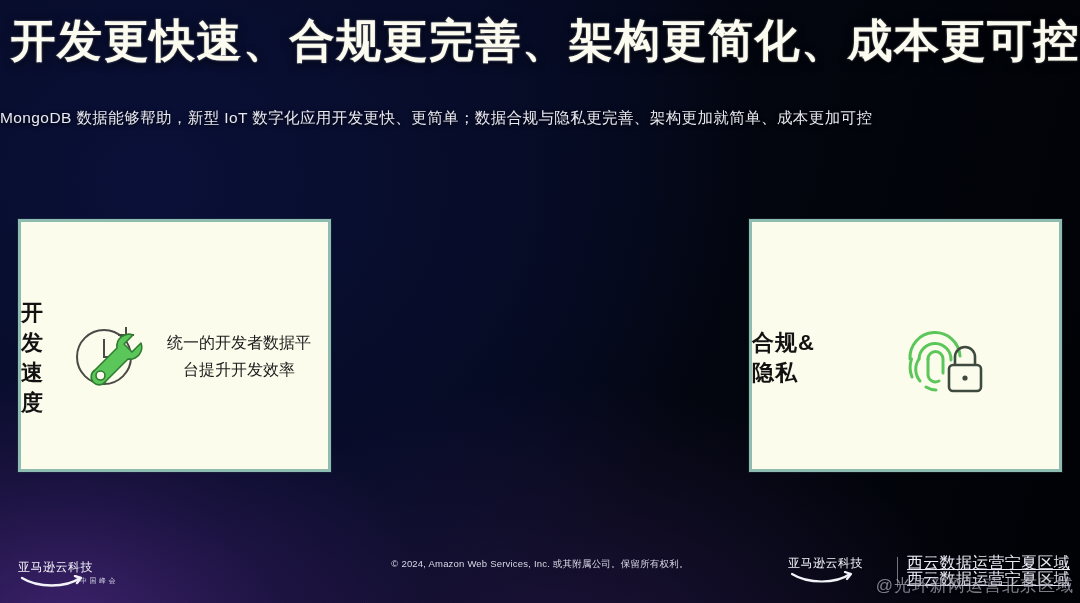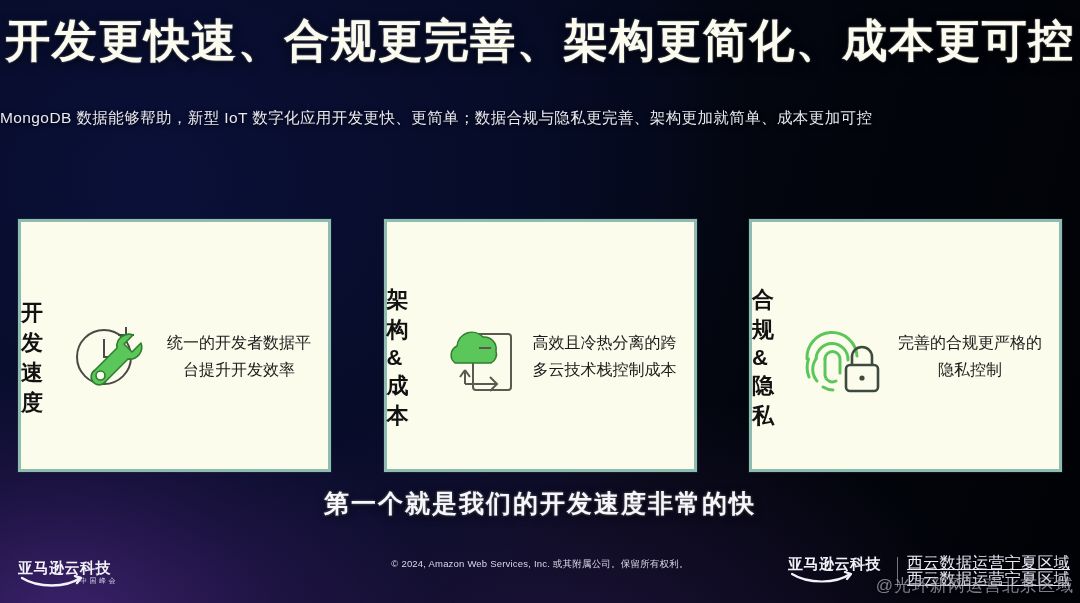--- a/index.html
+++ b/index.html
@@ -18,21 +18,21 @@
       radial-gradient(ellipse 620px 420px at 52% 112%, rgba(52, 30, 96, 0.55) 0%, rgba(0,0,0,0) 70%),
       radial-gradient(ellipse 760px 620px at 14% 30%, #0a1038 0%, #070c29 45%, rgba(3,4,14,0) 80%),
       linear-gradient(105deg, #060b27 0%, #050a22 34%, #03060f 62%, #000205 100%);
   }
 
   
   .title-wrap {
     position: absolute;
     left: 0; right: 0;
     top: 14px;
-    text-align: center;
+    text-align: right;
   }
   .slide-title {
     margin: 0;
     font-size: 45px;
     line-height: 54px;
     font-weight: 700;
     letter-spacing: 1.5px;
     color: #fbfbef;
     text-shadow: 0 0 2px rgba(255,255,255,0.55), 0 2px 10px rgba(0,0,0,0.8);
   }
@@ -118,22 +118,22 @@
   }
 
   
   .footer-left {
     position: absolute;
     left: 18px;
     bottom: 14px;
     width: 120px;
   }
   .logo-word {
-    font-size: 15px;
-    font-weight: 700;
+    font-size: 12px;
+    font-weight: 400;
     color: #f2f2f8;
     letter-spacing: 0.5px;
     line-height: 17px;
   }
   .logo-smile {
     position: relative;
     height: 14px;
     margin-top: -1px;
   }
   .logo-smile svg { position: absolute; left: 2px; top: 0; }
@@ -210,64 +210,45 @@
             <path d="M33 26 L33 44 L49 44" fill="none" stroke="#4a4a46" stroke-width="2"></path>
             <path d="M55 14 L55 30 M47 22 L63 22" stroke="#4a4a46" stroke-width="2"></path>
             <path d="M62 22 a12 12 0 0 0 -16 13 L24 57 a8 8 0 1 0 11 11 L57 46 a12 12 0 0 0 13 -16 L61 39 L53 31 Z" fill="#5bc75b" stroke="#2f7d2f" stroke-width="1.6" stroke-linejoin="round"></path>
             <circle cx="29.5" cy="62.5" r="4.5" fill="#fcfcec" stroke="#2f7d2f" stroke-width="1.6"></circle>
           </svg>
         </div>
         <div class="card-text">统一的开发者数据平台提升开发效率</div>
       </div>
     </div>
 
-    <div class="card">
-      <div class="card-title">架构&amp;成本</div>
-      <div class="card-body">
-        <div class="card-icon">
-          <svg width="84" height="88" viewBox="0 0 84 88">
-            <rect x="38" y="22" width="38" height="56" rx="3" fill="none" stroke="#5a5a50" stroke-width="2"></rect>
-            <path d="M22 34 a15 15 0 0 1 26 -9 a12 12 0 0 1 13 14 a10 10 0 0 1 -5 12 L20 51 a10 10 0 0 1 2 -17 Z" fill="#5bc75b" stroke="#2f7d2f" stroke-width="1.5" stroke-linejoin="round"></path>
-            <path d="M30 72 L30 58" fill="none" stroke="#5a5a50" stroke-width="2"></path>
-            <path d="M30 58 L25 65 M30 58 L35 65" fill="none" stroke="#5a5a50" stroke-width="2"></path>
-            <path d="M30 72 L62 72" fill="none" stroke="#5a5a50" stroke-width="2"></path>
-            <path d="M55 65 L62 72 L55 79" fill="none" stroke="#5a5a50" stroke-width="2"></path>
-            <path d="M44 36 L56 36" fill="none" stroke="#5a5a50" stroke-width="2"></path>
-          </svg>
-        </div>
-        <div class="card-text">高效且冷热分离的跨多云技术栈控制成本</div>
-      </div>
-    </div>
 
     <div class="card">
       <div class="card-title">合规&amp;隐私</div>
       <div class="card-body">
         <div class="card-icon">
           <svg width="86" height="90" viewBox="0 0 86 90">
             <g fill="none" stroke="#5bc75b" stroke-width="3" stroke-linecap="round">
               <path d="M8 48 a25 25 0 0 1 50 -3"></path>
               <path d="M10 66 a26 26 0 0 1 -0.5 -18"></path>
               <path d="M17 48 a16 16 0 0 1 32 1"></path>
               <path d="M18 70 a18 18 0 0 1 -1 -22"></path>
               <path d="M26 48 a7.5 7.5 0 0 1 15 0 L41 62"></path>
               <path d="M26 48 L26 64 a7.5 7.5 0 0 0 11 6"></path>
               <path d="M24 76 a20 20 0 0 0 10 3"></path>
             </g>
             <rect x="47" y="54" width="32" height="26" rx="4" fill="#fcfcec" stroke="#3f4a3f" stroke-width="2.6"></rect>
             <path d="M53 54 L53 46 a10 10 0 0 1 20 0 L73 54" fill="none" stroke="#3f4a3f" stroke-width="2.6"></path>
             <circle cx="63" cy="67" r="2.6" fill="#3f4a3f"></circle>
           </svg>
         </div>
-        <div class="card-text">完善的合规更严格的隐私控制</div>
       </div>
     </div>
 
   </div>
 
-  <div class="caption">第一个就是我们的开发速度非常的快</div>
 
   <div class="footer-left">
     <div class="logo-word">亚马逊云科技</div>
     <div class="logo-smile">
       <svg width="72" height="13" viewBox="0 0 72 13">
         <path d="M2 3 C18 13, 46 13, 60 3" fill="none" stroke="#f2f2f8" stroke-width="2.4" stroke-linecap="round"></path>
         <path d="M55 1 L61 3 L57 8" fill="none" stroke="#f2f2f8" stroke-width="2.4" stroke-linecap="round" stroke-linejoin="round"></path>
       </svg>
       <span class="logo-sub">中国峰会</span>
     </div>

